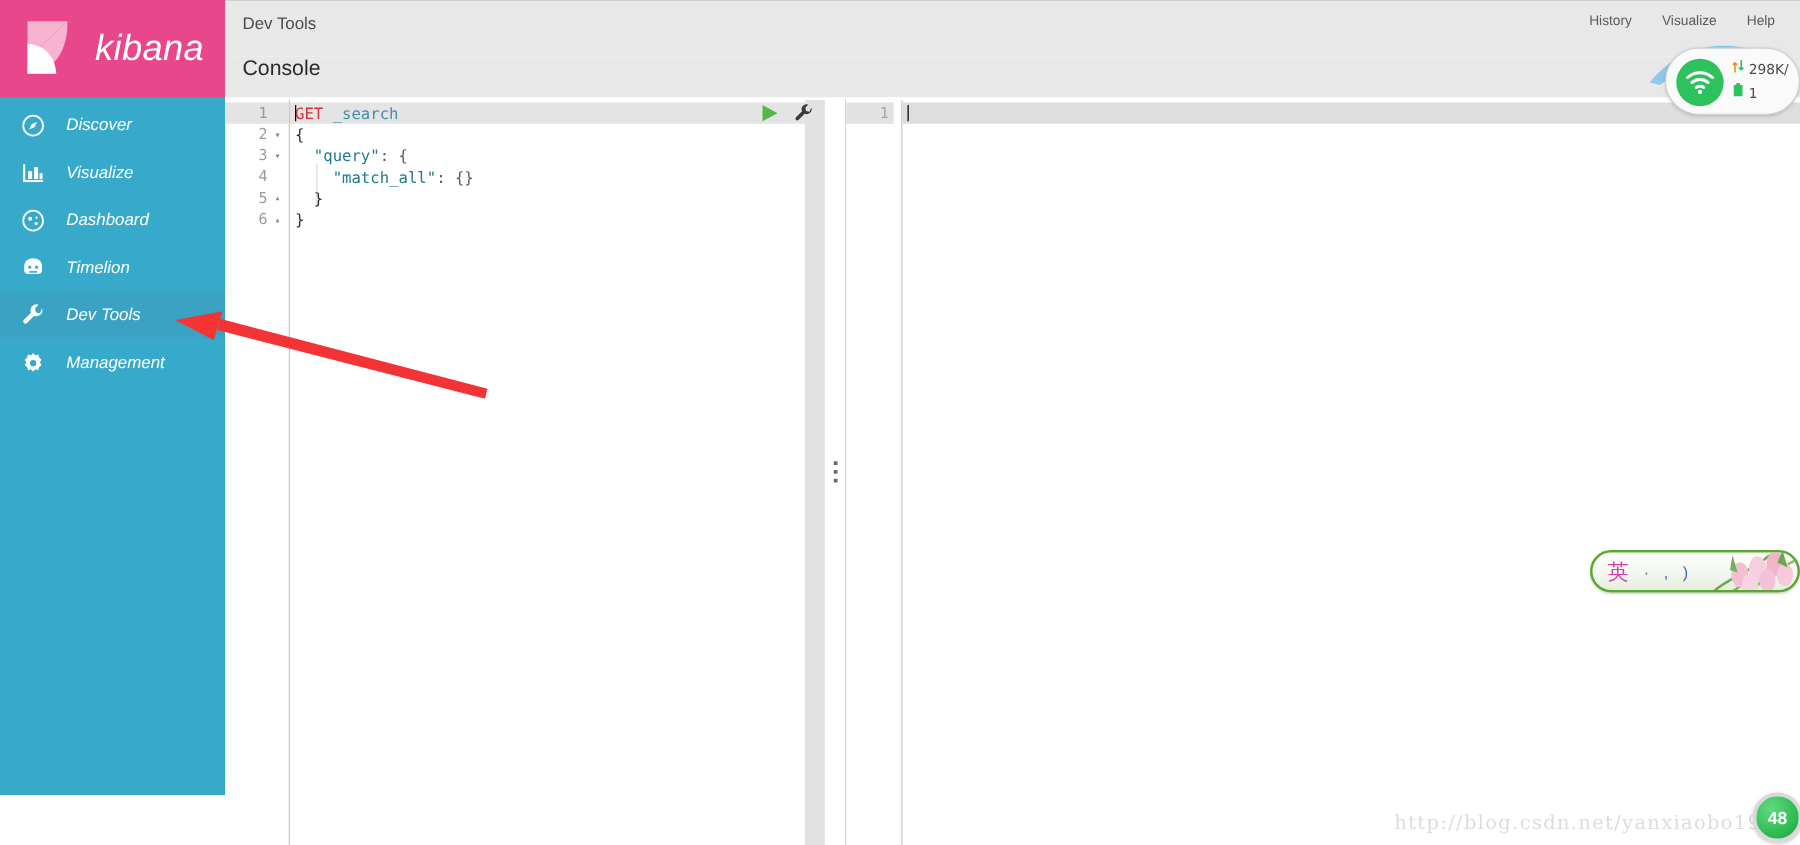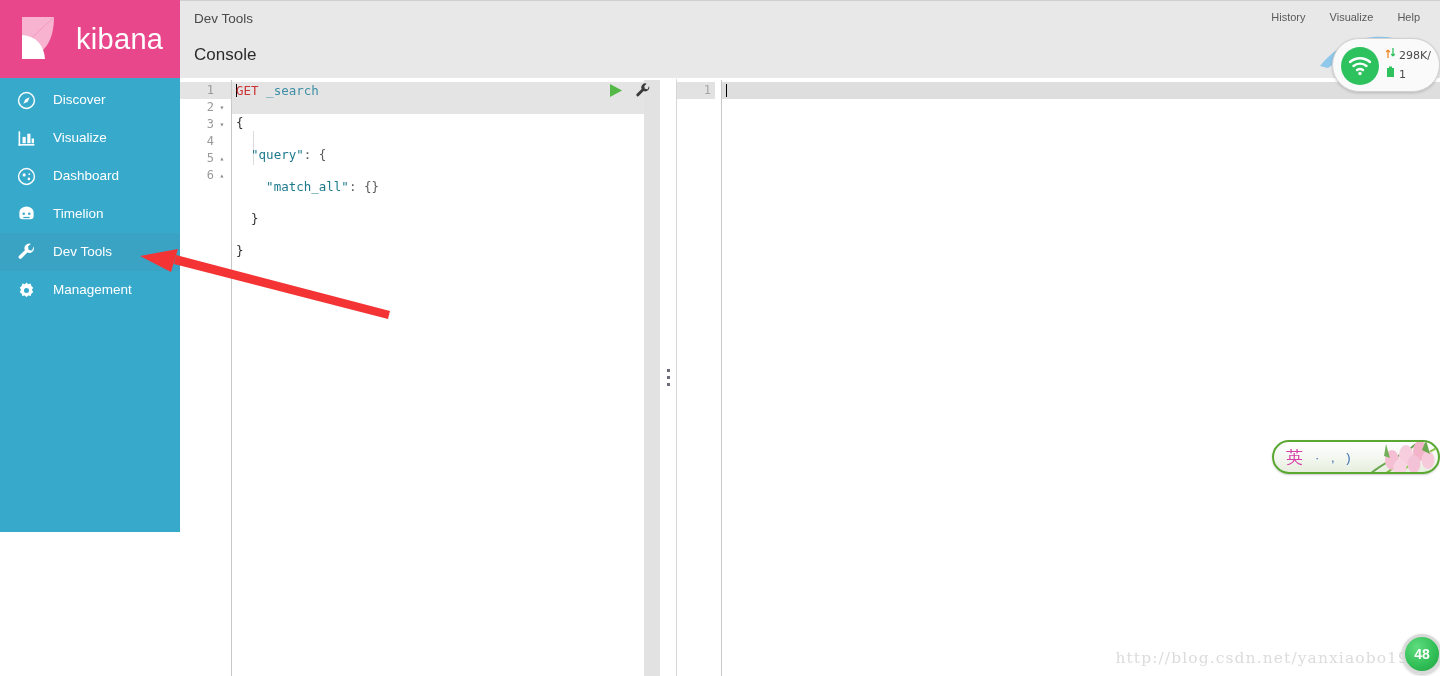--- a/index.html
+++ b/index.html
@@ -6,25 +6,26 @@
   html, body {
     width: 1440px; height: 676px;
     overflow: hidden;
     background: #ffffff;
     font-family: "Liberation Sans", sans-serif;
   }
   #app { position: relative; width: 1440px; height: 676px; display: flex; }
 
   
   .sidebar {
-    width: 180px; height: 532px;
+    width: 180px; height: 636px;
     background: #37aacc;
     flex: 0 0 180px;
     position: relative;
     z-index: 5;
+    font-style: italic;
   }
   .logo-block {
     height: 78px;
     background: #e8488b;
     display: flex;
     align-items: center;
     padding-left: 14px;
   }
   .logo-mark { width: 52px; height: 52px; position: relative; flex: 0 0 52px; }
   .logo-text {
@@ -140,21 +141,21 @@
   .code-area {
     flex: 1 1 auto;
     position: relative;
     background: #ffffff;
     border-left: 1px solid #c9c9c9;
     padding-top: 2px;
     font-family: "DejaVu Sans Mono", monospace;
     font-size: 12.5px;
   }
   .cline {
-    height: 32px; line-height: 17px;
+    height: 17px; line-height: 17px;
     padding-left: 4px; white-space: pre;
     position: relative;
   }
   .cline.hl { background: #e4e4e4; }
   .caret {
     display: inline-block; width: 1px; height: 13px;
     background: #000; vertical-align: -2px; margin-right: -1px;
   }
   .t-method { color: #cc3333; }
   .t-url    { color: #3f8fa5; }

